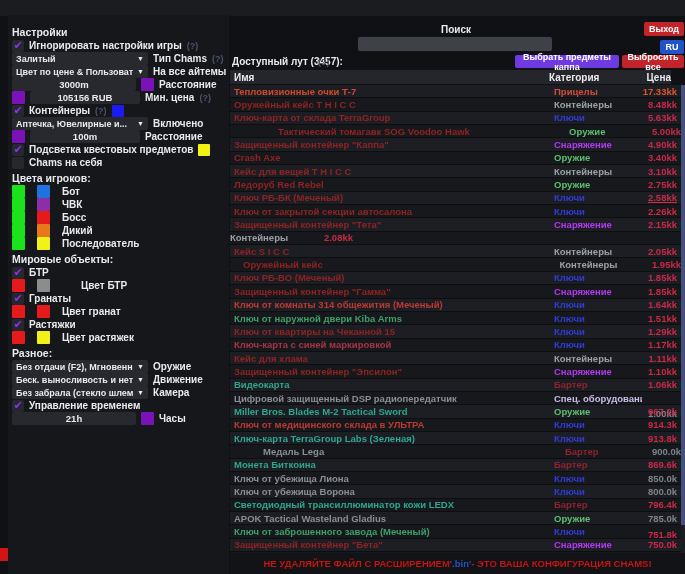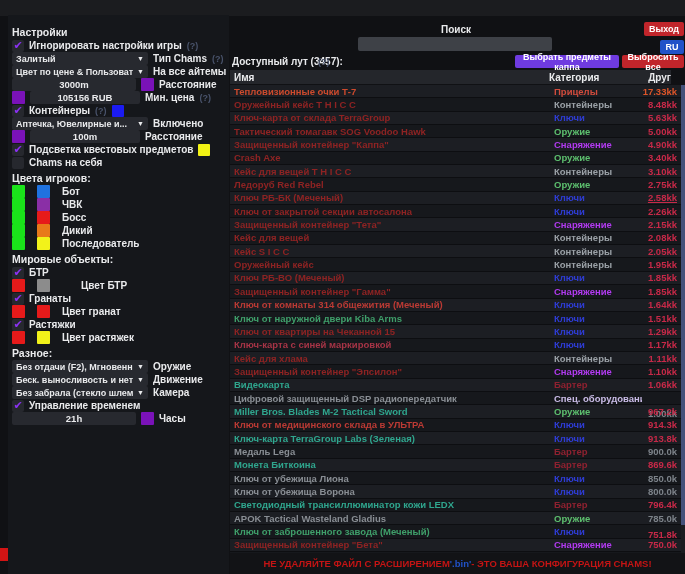--- a/index.html
+++ b/index.html
@@ -232,41 +232,41 @@
 <div class="btn btn-ru">RU</div>
 
 <div class="loot-title">Доступный лут (3457):</div>
 <div class="loot-hint">(?)</div>
 <div class="btn btn-kappa">Выбрать предметы каппа</div>
 <div class="btn btn-drop">Выбросить все</div>
 
 <div class="thead">
   <div class="th-name">Имя</div>
   <div class="th-cat">Категория</div>
-  <div class="th-price">Друг</div>
+  <div class="th-price">Цена</div>
 </div>
 
 <div class="rows" id="rows-root">
     <div class="trow">
       <div class="td-name" style="color: rgb(205, 74, 45);">Тепловизионные очки Т-7</div>
       <div class="td-cat" style="color: rgb(209, 75, 60);">Прицелы</div>
       <div class="td-price" style="color: rgb(221, 85, 41);">17.33kk</div>
     </div>
     <div class="trow">
       <div class="td-name" style="color: rgb(142, 35, 35);">Оружейный кейс T H I C C</div>
       <div class="td-cat" style="color: rgb(154, 160, 166);">Контейнеры</div>
       <div class="td-price" style="color: rgb(199, 41, 72);">8.48kk</div>
     </div>
     <div class="trow">
       <div class="td-name" style="color: rgb(142, 35, 35);">Ключ-карта от склада TerraGroup</div>
       <div class="td-cat" style="color: rgb(46, 60, 212);">Ключи</div>
       <div class="td-price" style="color: rgb(199, 41, 72);">5.63kk</div>
     </div>
     <div class="trow">
-      <div class="td-name" style="color: rgb(142, 35, 35);">Тактический томагавк SOG Voodoo Hawk</div>
+      <div class="td-name" style="color: rgb(142, 35, 35); margin-left: 44px;">Тактический томагавк SOG Voodoo Hawk</div>
       <div class="td-cat" style="color: rgb(93, 191, 110);">Оружие</div>
       <div class="td-price" style="color: rgb(199, 41, 72);">5.00kk</div>
     </div>
     <div class="trow">
       <div class="td-name" style="color: rgb(142, 35, 35);">Защищенный контейнер "Каппа"</div>
       <div class="td-cat" style="color: rgb(177, 58, 240);">Снаряжение</div>
       <div class="td-price" style="color: rgb(199, 41, 72);">4.90kk</div>
     </div>
     <div class="trow">
       <div class="td-name" style="color: rgb(142, 35, 35);">Crash Axe</div>
@@ -292,31 +292,30 @@
       <div class="td-name" style="color: rgb(142, 35, 35);">Ключ от закрытой секции автосалона</div>
       <div class="td-cat" style="color: rgb(46, 60, 212);">Ключи</div>
       <div class="td-price" style="color: rgb(199, 41, 72);">2.26kk</div>
     </div>
     <div class="trow">
       <div class="td-name" style="color: rgb(142, 35, 35);">Защищенный контейнер "Тета"</div>
       <div class="td-cat" style="color: rgb(177, 58, 240);">Снаряжение</div>
       <div class="td-price" style="color: rgb(199, 41, 72);">2.15kk</div>
     </div>
     <div class="trow">
-      <div class="td-name" style="color: rgb(142, 35, 35);">Кейс для вещей</div>
       <div class="td-cat" style="color: rgb(154, 160, 166);">Контейнеры</div>
       <div class="td-price" style="color: rgb(199, 41, 72);">2.08kk</div>
     </div>
     <div class="trow">
       <div class="td-name" style="color: rgb(142, 35, 35);">Кейс S I C C</div>
       <div class="td-cat" style="color: rgb(154, 160, 166);">Контейнеры</div>
       <div class="td-price" style="color: rgb(199, 41, 72);">2.05kk</div>
     </div>
     <div class="trow">
-      <div class="td-name" style="color: rgb(142, 35, 35);">Оружейный кейс</div>
+      <div class="td-name" style="color: rgb(142, 35, 35); margin-left: 9px;">Оружейный кейс</div>
       <div class="td-cat" style="color: rgb(154, 160, 166);">Контейнеры</div>
       <div class="td-price" style="color: rgb(199, 41, 72);">1.95kk</div>
     </div>
     <div class="trow">
       <div class="td-name" style="color: rgb(142, 35, 35);">Ключ РБ-ВО (Меченый)</div>
       <div class="td-cat" style="color: rgb(46, 60, 212);">Ключи</div>
       <div class="td-price" style="color: rgb(199, 41, 72);">1.85kk</div>
     </div>
     <div class="trow">
       <div class="td-name" style="color: rgb(142, 35, 35);">Защищенный контейнер "Гамма"</div>
@@ -372,21 +371,21 @@
       <div class="td-name" style="color: rgb(187, 58, 52);">Ключ от медицинского склада в УЛЬТРА</div>
       <div class="td-cat" style="color: rgb(46, 60, 212);">Ключи</div>
       <div class="td-price" style="color: rgb(199, 41, 72);">914.3k</div>
     </div>
     <div class="trow">
       <div class="td-name" style="color: rgb(47, 166, 142);">Ключ-карта TerraGroup Labs (Зеленая)</div>
       <div class="td-cat" style="color: rgb(46, 60, 212);">Ключи</div>
       <div class="td-price" style="color: rgb(199, 41, 72);">913.8k</div>
     </div>
     <div class="trow">
-      <div class="td-name" style="color: rgb(137, 142, 148);">Медаль Lega</div>
+      <div class="td-name" style="color: rgb(137, 142, 148); margin-left: 29px;">Медаль Lega</div>
       <div class="td-cat" style="color: rgb(143, 33, 48);">Бартер</div>
       <div class="td-price" style="color: rgb(125, 131, 138);">900.0k</div>
     </div>
     <div class="trow">
       <div class="td-name" style="color: rgb(47, 166, 142);">Монета Биткоина</div>
       <div class="td-cat" style="color: rgb(143, 33, 48);">Бартер</div>
       <div class="td-price" style="color: rgb(199, 41, 72);">869.6k</div>
     </div>
     <div class="trow">
       <div class="td-name" style="color: rgb(137, 142, 148);">Ключ от убежища Лиона</div>

